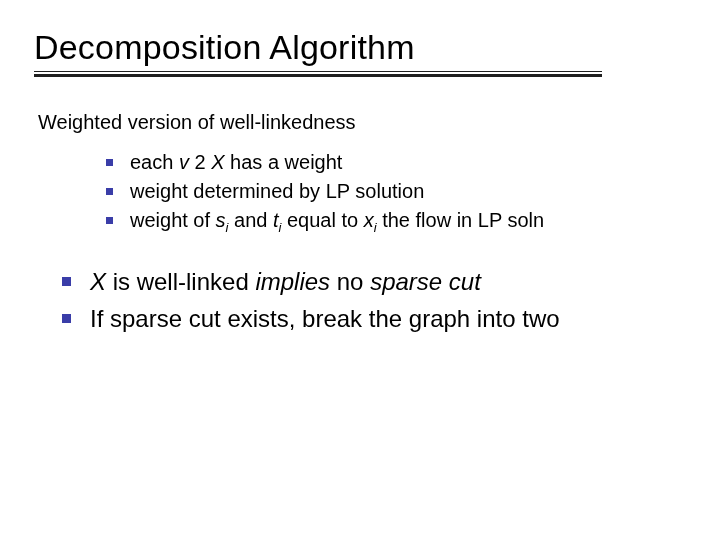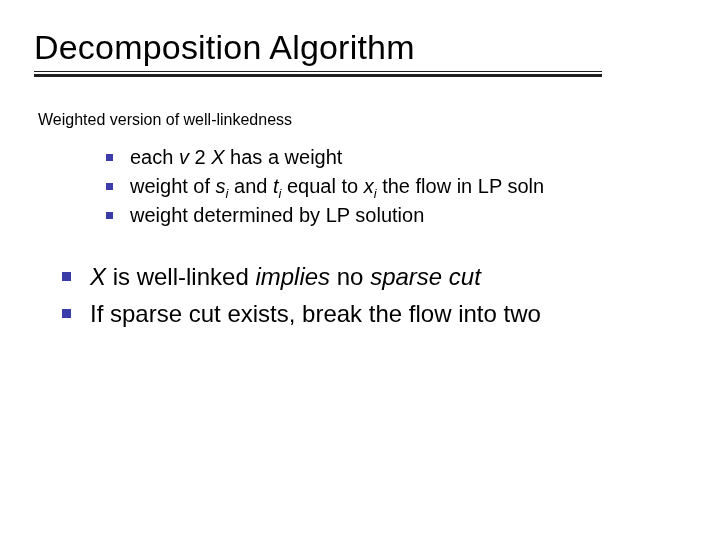--- a/index.html
+++ b/index.html
@@ -31,21 +31,21 @@
     border: none;
     border-top: 1.5px solid #202020;
     margin: 2px 0 0 0;
   }
   .rule-thick {
     border: none;
     border-top: 3px solid #202020;
     margin: 2px 0 0 0;
   }
   .subtitle {
-    font-size: 16px;
+    font-size: 20px;
     font-weight: 400;
     margin: 0 0 14px 4px;
   }
   ul {
     list-style: none;
     margin: 8px;
     padding: 0;
   }
   .level1 {
     margin-left: 72px;
@@ -99,32 +99,32 @@
 
   <div class="subtitle">Weighted version of well-linkedness</div>
 
   <ul class="level1">
     <li>
       <span class="bullet"></span>
       <span>each </span><span class="ital">v </span><span>2 </span><span class="ital">X</span><span> has a weight</span>
     </li>
     <li>
       <span class="bullet"></span>
-      <span>weight of </span><span class="ital"><span>s</span><sub>i</sub></span><span> and </span><span class="ital"><span>t</span><sub>i</sub></span><span> equal to </span><span class="ital"><span>x</span><sub>i</sub></span><span> the flow in LP soln</span>
+      <span>weight determined by LP solution</span>
     </li>
     <li>
       <span class="bullet"></span>
-      <span>weight determined by LP solution</span>
+      <span>weight of </span><span class="ital"><span>s</span><sub>i</sub></span><span> and </span><span class="ital"><span>t</span><sub>i</sub></span><span> equal to </span><span class="ital"><span>x</span><sub>i</sub></span><span> the flow in LP soln</span>
     </li>
   </ul>
 
   <ul class="level2">
     <li>
       <span class="bullet"></span>
       <span class="ital">X</span><span> is well-linked </span><span class="ital">implies</span><span> no </span><span class="ital">sparse cut</span>
     </li>
     <li>
       <span class="bullet"></span>
-      <span>If sparse cut exists, break the flow into two</span>
+      <span>If sparse cut exists, break the graph into two</span>
     </li>
   </ul>
 
 </div>
 
 </body></html>

